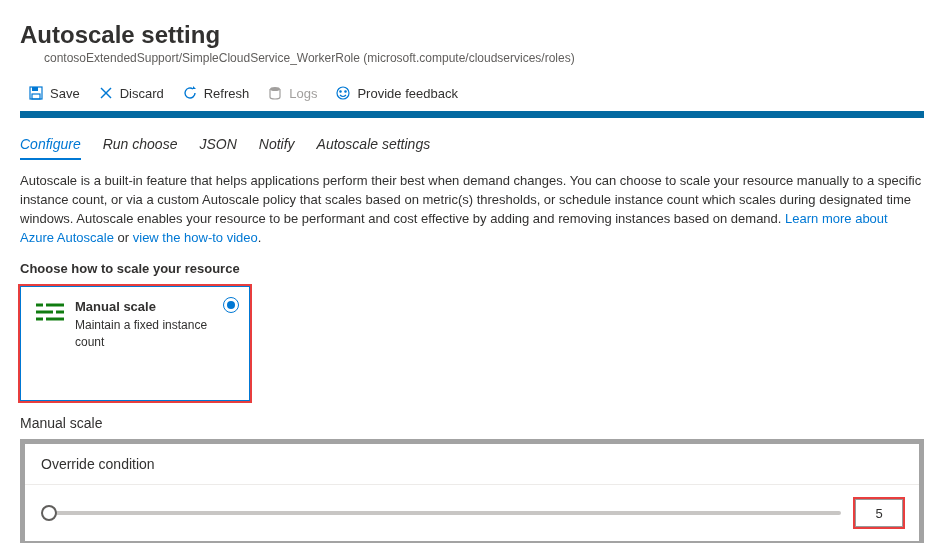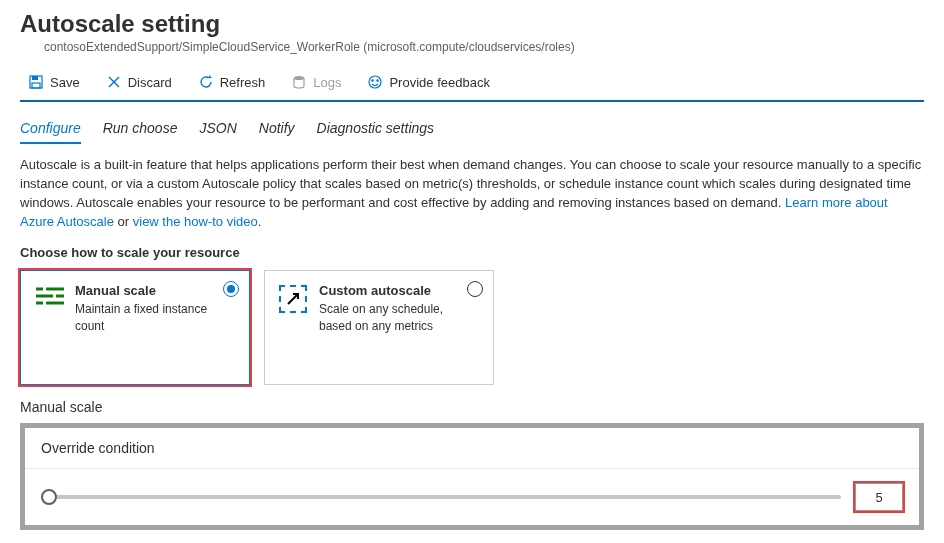--- a/index.html
+++ b/index.html
@@ -8,34 +8,34 @@
     padding: 10px 20px 20px 20px;
     font-family: "Segoe UI", -apple-system, BlinkMacSystemFont, sans-serif;
     font-size: 13px;
     color: #323130;
     background: #fff;
     width: 944px;
   }
   h1 {
     font-size: 24px;
     font-weight: 600;
-    margin: 0 0 2px 0;
+    margin: 11px 0 2px 0;
     color: #323130;
   }
   .subtitle {
     font-size: 12px;
     color: #605e5c;
     margin-bottom: 14px;
     margin-left: 24px;
   }
   .toolbar {
     display: flex;
-    gap: 26px;
+    gap: 18px;
     padding: 6px 0 10px 8px;
-    border-bottom: 2px solid #0369a1;
+    border-bottom: 7px solid #0369a1;
   }
   .toolbar-item {
     display: inline-flex;
     align-items: center;
     gap: 6px;
     font-size: 13px;
     cursor: pointer;
     color: #323130;
   }
   .toolbar-item.disabled { color: #a19f9d; cursor: default; }
@@ -226,21 +226,21 @@
       </svg>
     <span>Provide feedback</span>
   </span>
 </div>
 
 <div class="tabs">
   <div class="tab active">Configure</div>
   <div class="tab">Run choose</div>
   <div class="tab">JSON</div>
   <div class="tab">Notify</div>
-  <div class="tab">Diagnostic settings</div>
+  <div class="tab">Autoscale settings</div>
 </div>
 
 <div class="description">
   <span>Autoscale is a built-in feature that helps applications perform their best when demand changes. You can choose to scale your resource manually to a specific instance count, or via a custom Autoscale policy that scales based on metric(s) thresholds, or schedule instance count which scales during designated time windows. Autoscale enables your resource to be performant and cost effective by adding and removing instances based on demand. </span>
   <a href="#">Learn more about Azure Autoscale</a>
   <span> or </span>
   <a href="#">view the how-to video</a><span>.</span>
 </div>
 
 <div class="section-label">Choose how to scale your resource</div>
@@ -256,35 +256,20 @@
           <line x1="21" y1="11" x2="29" y2="11"></line>
         <line x1="1" y1="18" x2="8" y2="18"></line>
           <line x1="11" y1="18" x2="29" y2="18"></line>
       </svg>
     </div>
     <div class="card-body">
       <div class="card-title">Manual scale</div>
       <div class="card-desc">Maintain a fixed instance count</div>
     </div>
   </div>
-  <div class="card">
-    <div class="card-radio"></div>
-    <div class="card-icon">
-      <div class="custom-icon-box">
-        <svg viewBox="0 0 16 16" width="16" height="16" stroke="#000" stroke-width="2" fill="none">
-          <line x1="3" y1="13" x2="13" y2="3"></line>
-            <path d="M9 3 L13 3 L13 7" stroke-linecap="square"></path>
-        </svg>
-      </div>
-    </div>
-    <div class="card-body">
-      <div class="card-title">Custom autoscale</div>
-      <div class="card-desc">Scale on any schedule, based on any metrics</div>
-    </div>
-  </div>
 </div>
 
 <div class="subheading">Manual scale</div>
 
 <div class="panel">
   <div class="panel-header">Override condition</div>
   <div class="panel-row">
     <div class="slider-wrap">
       <div class="slider-track"></div>
       <div class="slider-thumb"></div>

